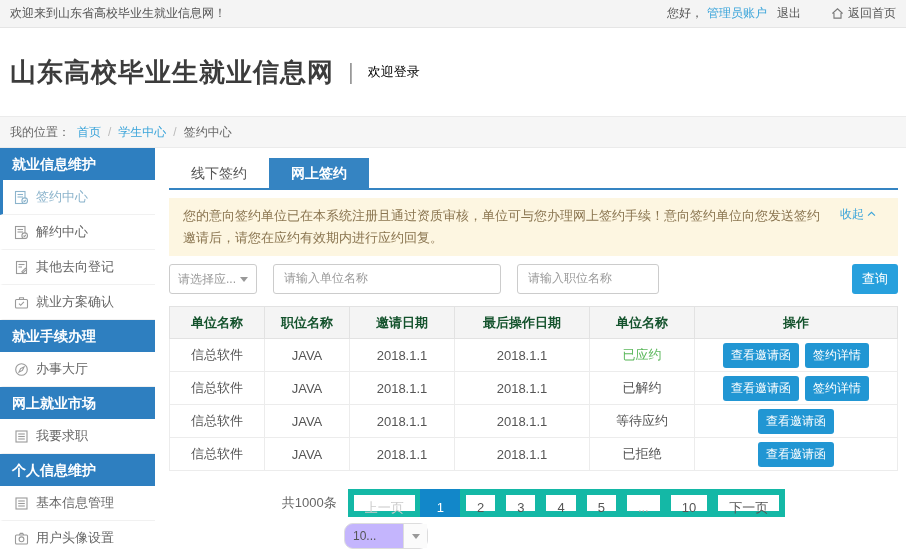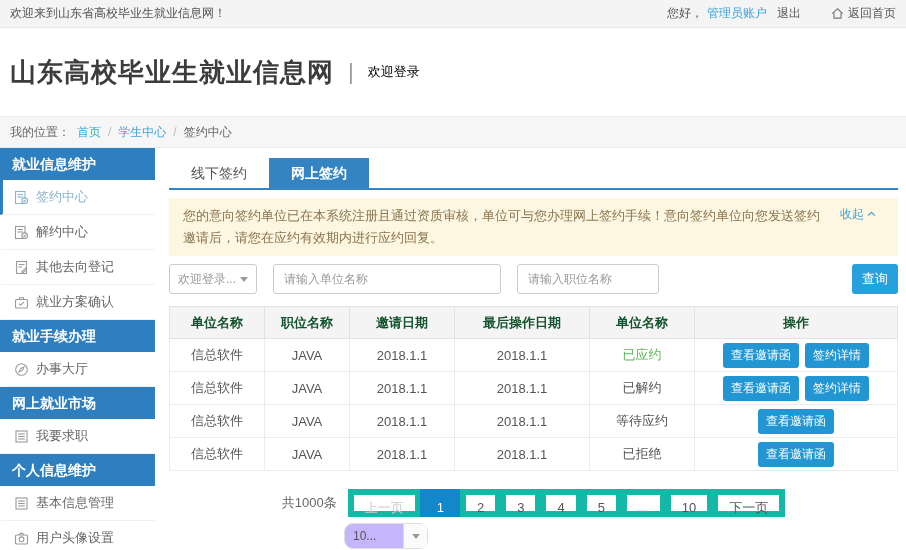--- a/index.html
+++ b/index.html
@@ -49,21 +49,21 @@
   .tab.active { background:#3584c2; color:#fff; font-weight:bold; }
 
   .notice { position:relative; margin-top:8px; background:#fdf6e1; padding:7px 66px 7px 14px; font-size:13px; color:#8a7550; line-height:22px; }
   .collapse-link { position:absolute; top:5px; right:22px; color:#3aa4da; font-size:12px; cursor:pointer; display:flex; align-items:center; gap:3px; }
 
   .filters { margin-top:8px; display:flex; align-items:center; }
   .f-select { width:88px; height:30px; border:1px solid #ccc; border-radius:3px; background:#fff;
     display:flex; align-items:center; justify-content:space-between; padding:0 8px; font-size:12px; color:#9a9a9a; cursor:pointer; }
   .caret-down { width:0; height:0; border-left:4px solid transparent; border-right:4px solid transparent; border-top:5px solid #999; }
   .f-input { height:30px; border:1px solid #ccc; border-radius:3px; padding:0 10px; font-size:12px; color:#333;
-    margin-left:16px; font-family:Liberation Sans, sans-serif; outline:none; }
+    margin-left:16px; font-family:Liberation Mono, monospace; outline:none; }
   .f-input::placeholder { color:#9a9a9a; }
   .input-company { width:228px; }
   .input-position { width:142px; }
   .search-btn { margin-left:auto; width:46px; height:30px; background:#27a0dd; border:none; border-radius:3px;
     color:#fff; font-size:13px; cursor:pointer; font-family:inherit; }
 
   .data-table { margin-top:12px; width:100%; border-collapse:collapse; font-size:13px; }
   .data-table th { background:#f4f4f4; border:1px solid #e2e2e2; height:32px; color:#14532d; font-weight:bold; }
   .data-table td { border:1px solid #ececec; height:33px; text-align:center; color:#555; }
   .action-btn { display:inline-block; background:#2196d3; color:#fff; font-size:12px; padding:4px 8px; border-radius:3px; margin:0 3px; cursor:pointer; white-space:nowrap; }
@@ -223,21 +223,21 @@
         <span>收起</span>
         <svg width="9" height="6" viewBox="0 0 10 7">
           <path d="M1 5.5L5 1.5L9 5.5" fill="none" stroke="#3aa4da" stroke-width="1.3"></path>
         </svg>
       </span>
       <span>您的意向签约单位已在本系统注册且通过资质审核，单位可与您办理网上签约手续！意向签约单位向您发送签约邀请后，请您在应约有效期内进行应约回复。</span>
     </div>
 
     <div class="filters">
       <div class="f-select">
-        <span>欢迎登录...</span>
+        <span>请选择应...</span>
         <span class="caret-down"></span>
       </div>
       <input class="f-input input-company" placeholder="请输入单位名称" style="">
       <input class="f-input input-position" placeholder="请输入职位名称" style="">
       <button class="search-btn">查询</button>
     </div>
 
     <table class="data-table">
       <colgroup>
         <col style="width:95px">

